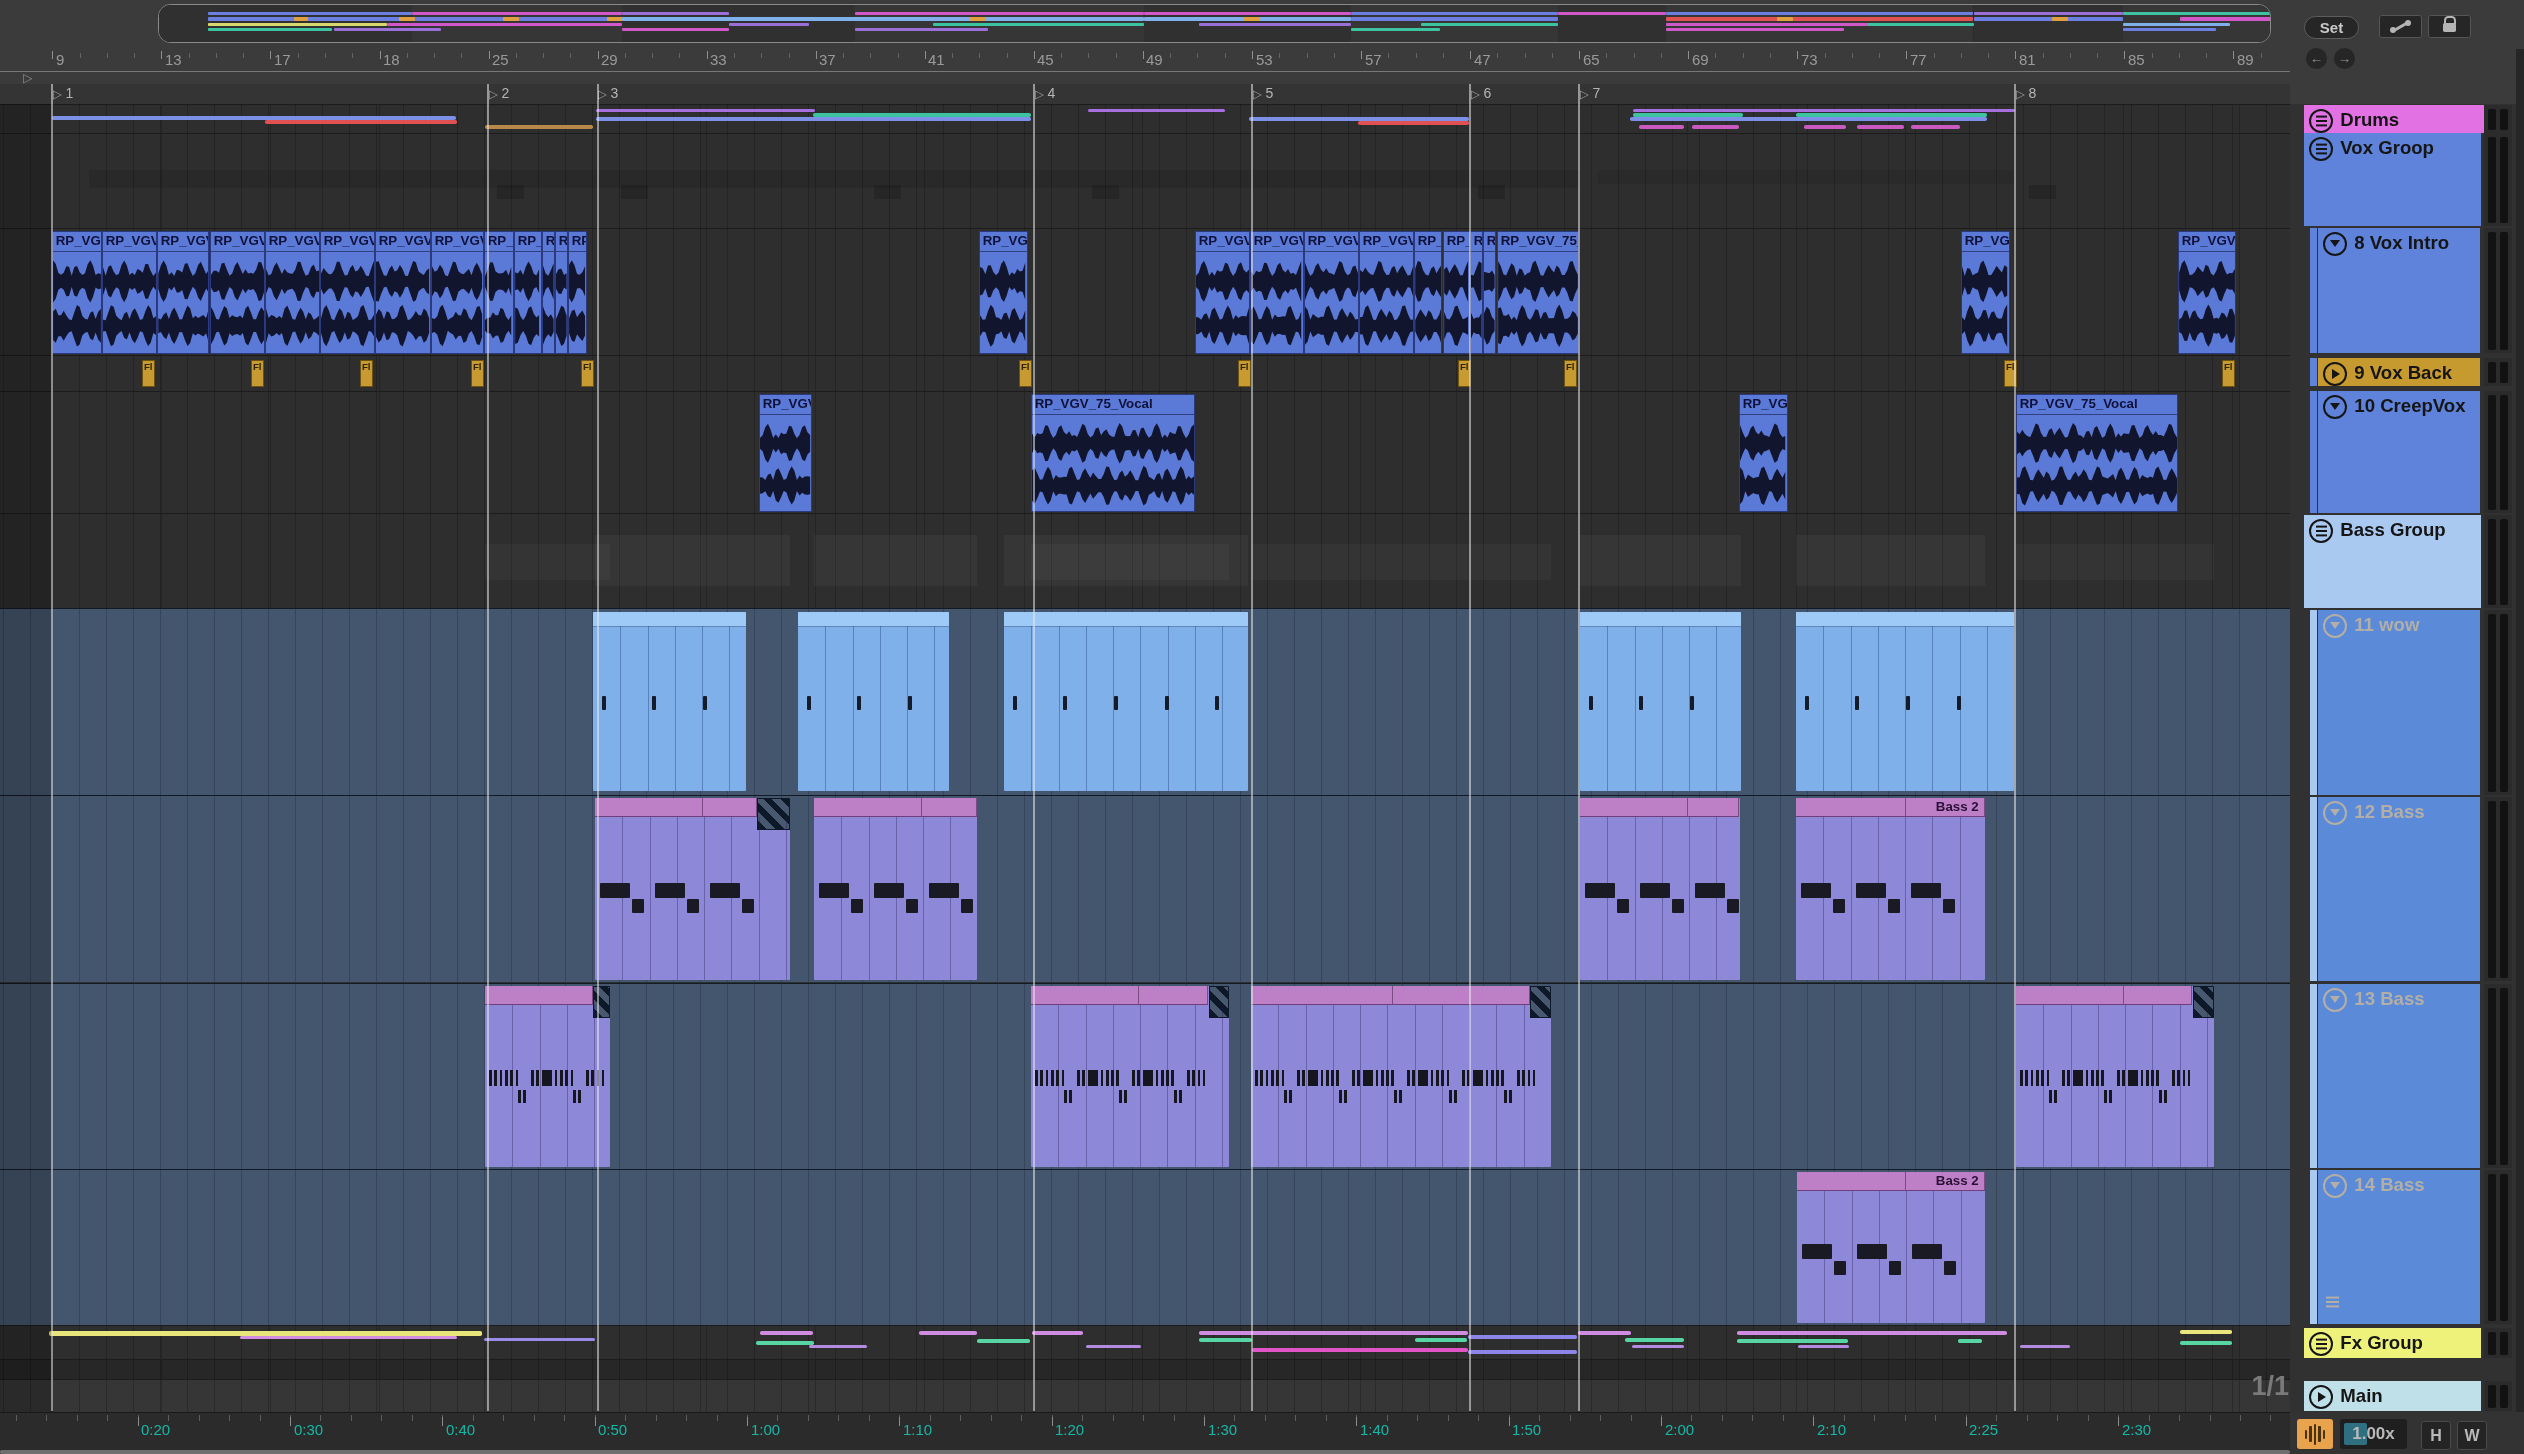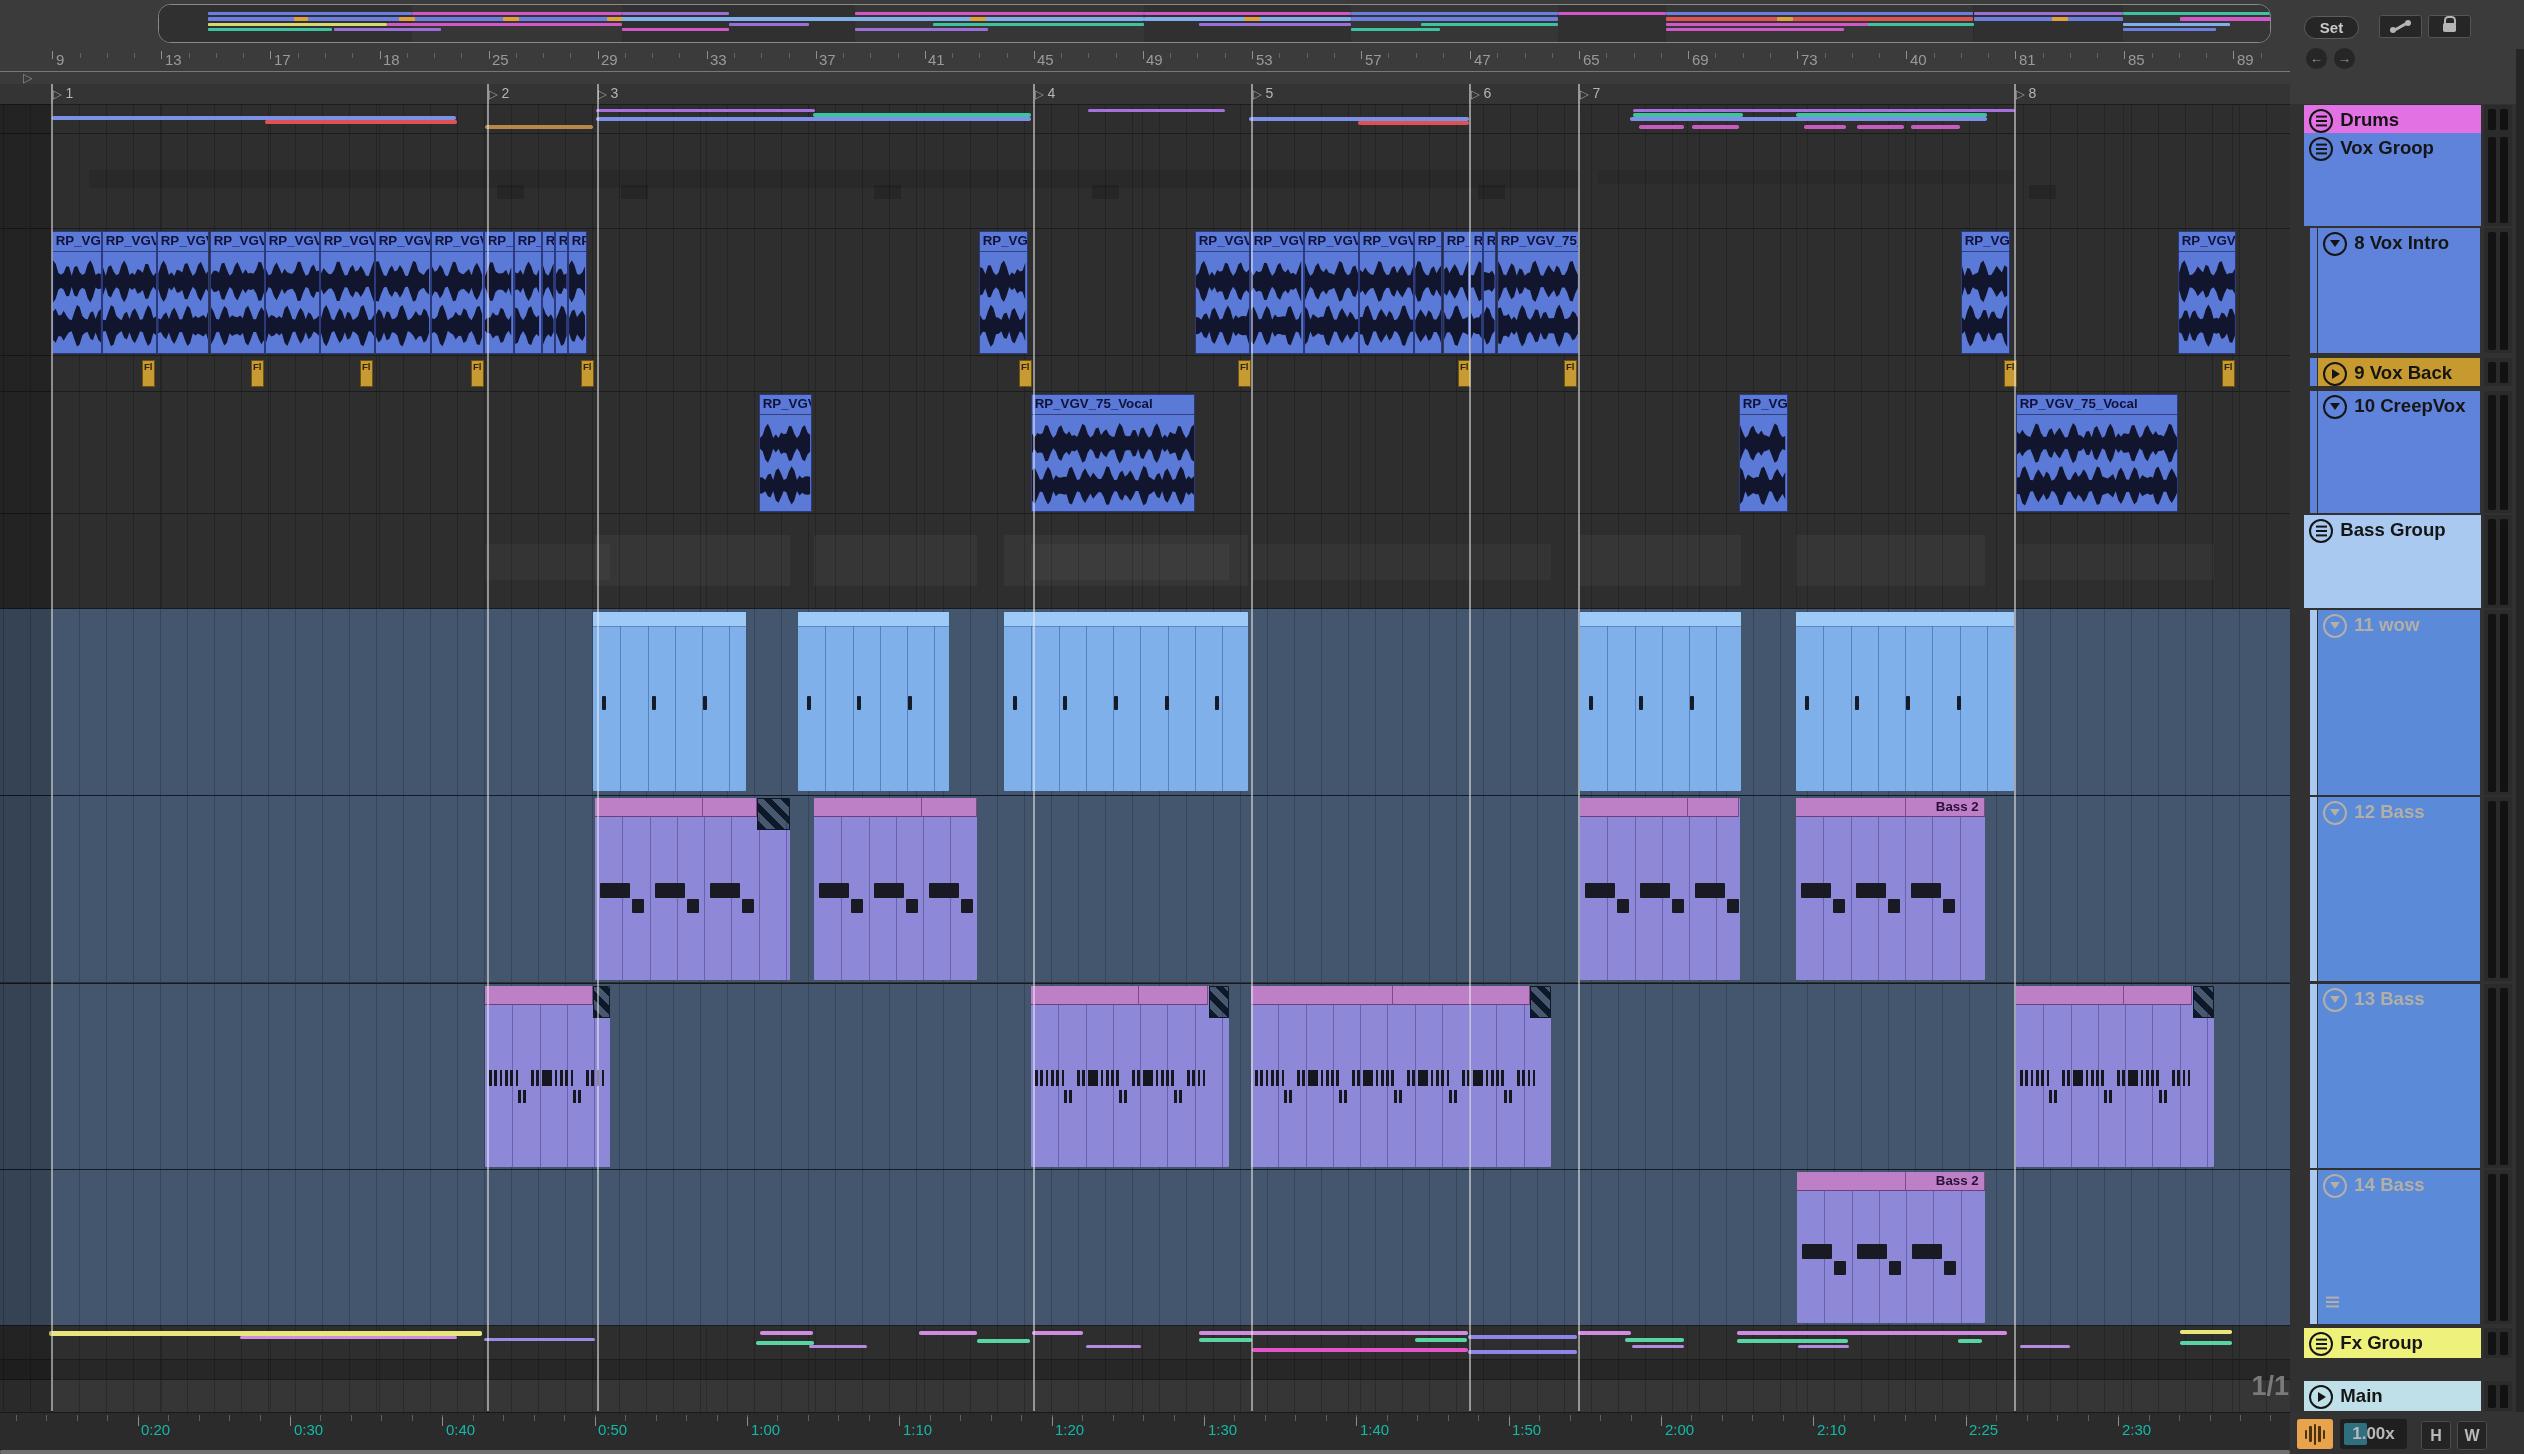--- a/index.html
+++ b/index.html
@@ -236,21 +236,21 @@
       <div class="br-label" style="left: 1692px;">69</div>
       <div class="br-minor" style="left: 1715px; top: 3.6px; width: 0.9px; height: 5.3px;"></div>
       <div class="br-minor" style="left: 1743px; top: 3.6px; width: 0.9px; height: 5.3px;"></div>
       <div class="br-minor" style="left: 1770px; top: 3.6px; width: 0.9px; height: 5.3px;"></div>
       <div class="br-tick" style="left: 1797px; top: 1.8px; width: 0.9px; height: 8px;"></div>
       <div class="br-label" style="left: 1801px;">73</div>
       <div class="br-minor" style="left: 1825px; top: 3.6px; width: 0.9px; height: 5.3px;"></div>
       <div class="br-minor" style="left: 1852px; top: 3.6px; width: 0.9px; height: 5.3px;"></div>
       <div class="br-minor" style="left: 1879px; top: 3.6px; width: 0.9px; height: 5.3px;"></div>
       <div class="br-tick" style="left: 1906px; top: 1.8px; width: 0.9px; height: 8px;"></div>
-      <div class="br-label" style="left: 1910px;">40</div>
+      <div class="br-label" style="left: 1910px;">77</div>
       <div class="br-minor" style="left: 1934px; top: 3.6px; width: 0.9px; height: 5.3px;"></div>
       <div class="br-minor" style="left: 1961px; top: 3.6px; width: 0.9px; height: 5.3px;"></div>
       <div class="br-minor" style="left: 1988px; top: 3.6px; width: 0.9px; height: 5.3px;"></div>
       <div class="br-tick" style="left: 2015px; top: 1.8px; width: 0.9px; height: 8px;"></div>
       <div class="br-label" style="left: 2019px;">81</div>
       <div class="br-minor" style="left: 2043px; top: 3.6px; width: 0.9px; height: 5.3px;"></div>
       <div class="br-minor" style="left: 2070px; top: 3.6px; width: 0.9px; height: 5.3px;"></div>
       <div class="br-minor" style="left: 2097px; top: 3.6px; width: 0.9px; height: 5.3px;"></div>
       <div class="br-tick" style="left: 2124px; top: 1.8px; width: 0.9px; height: 8px;"></div>
       <div class="br-label" style="left: 2128px;">85</div>
@@ -940,21 +940,21 @@
             <span class="bar"></span>
           </span>
       </div>
       <div class="sqbtn" style="left:138px;top:15px;width:41px;height:21px;">
         <span class="lockglyph" style="margin-top:1.8px;"></span>
       </div>
       <div class="circbtn" style="left:16px;top:48px;width:21px;height:21px;">←</div>
       <div class="circbtn" style="left:44px;top:48px;width:21px;height:21px;">→</div>
     </div>
     <div id="sb-tracks">
-        <div class="thdr abs" style="left: 14px; top: 105px; width: 177px; height: 27.5px; background: rgb(226, 113, 227); color: rgb(21, 21, 21);">
+        <div class="thdr abs" style="left: 14px; top: 105px; width: 196px; height: 27.5px; background: rgb(226, 113, 227); color: rgb(21, 21, 21);">
           <span class="tico group">
             <span class="g"></span>
           </span>
           <span class="tlabel">Drums</span>
         </div>
         <div class="thdr abs" style="left: 14px; top: 133px; width: 177px; height: 93px; background: rgb(95, 131, 218); color: rgb(21, 21, 21);">
           <span class="tico group">
             <span class="g"></span>
           </span>
           <span class="tlabel">Vox Groop</span>

